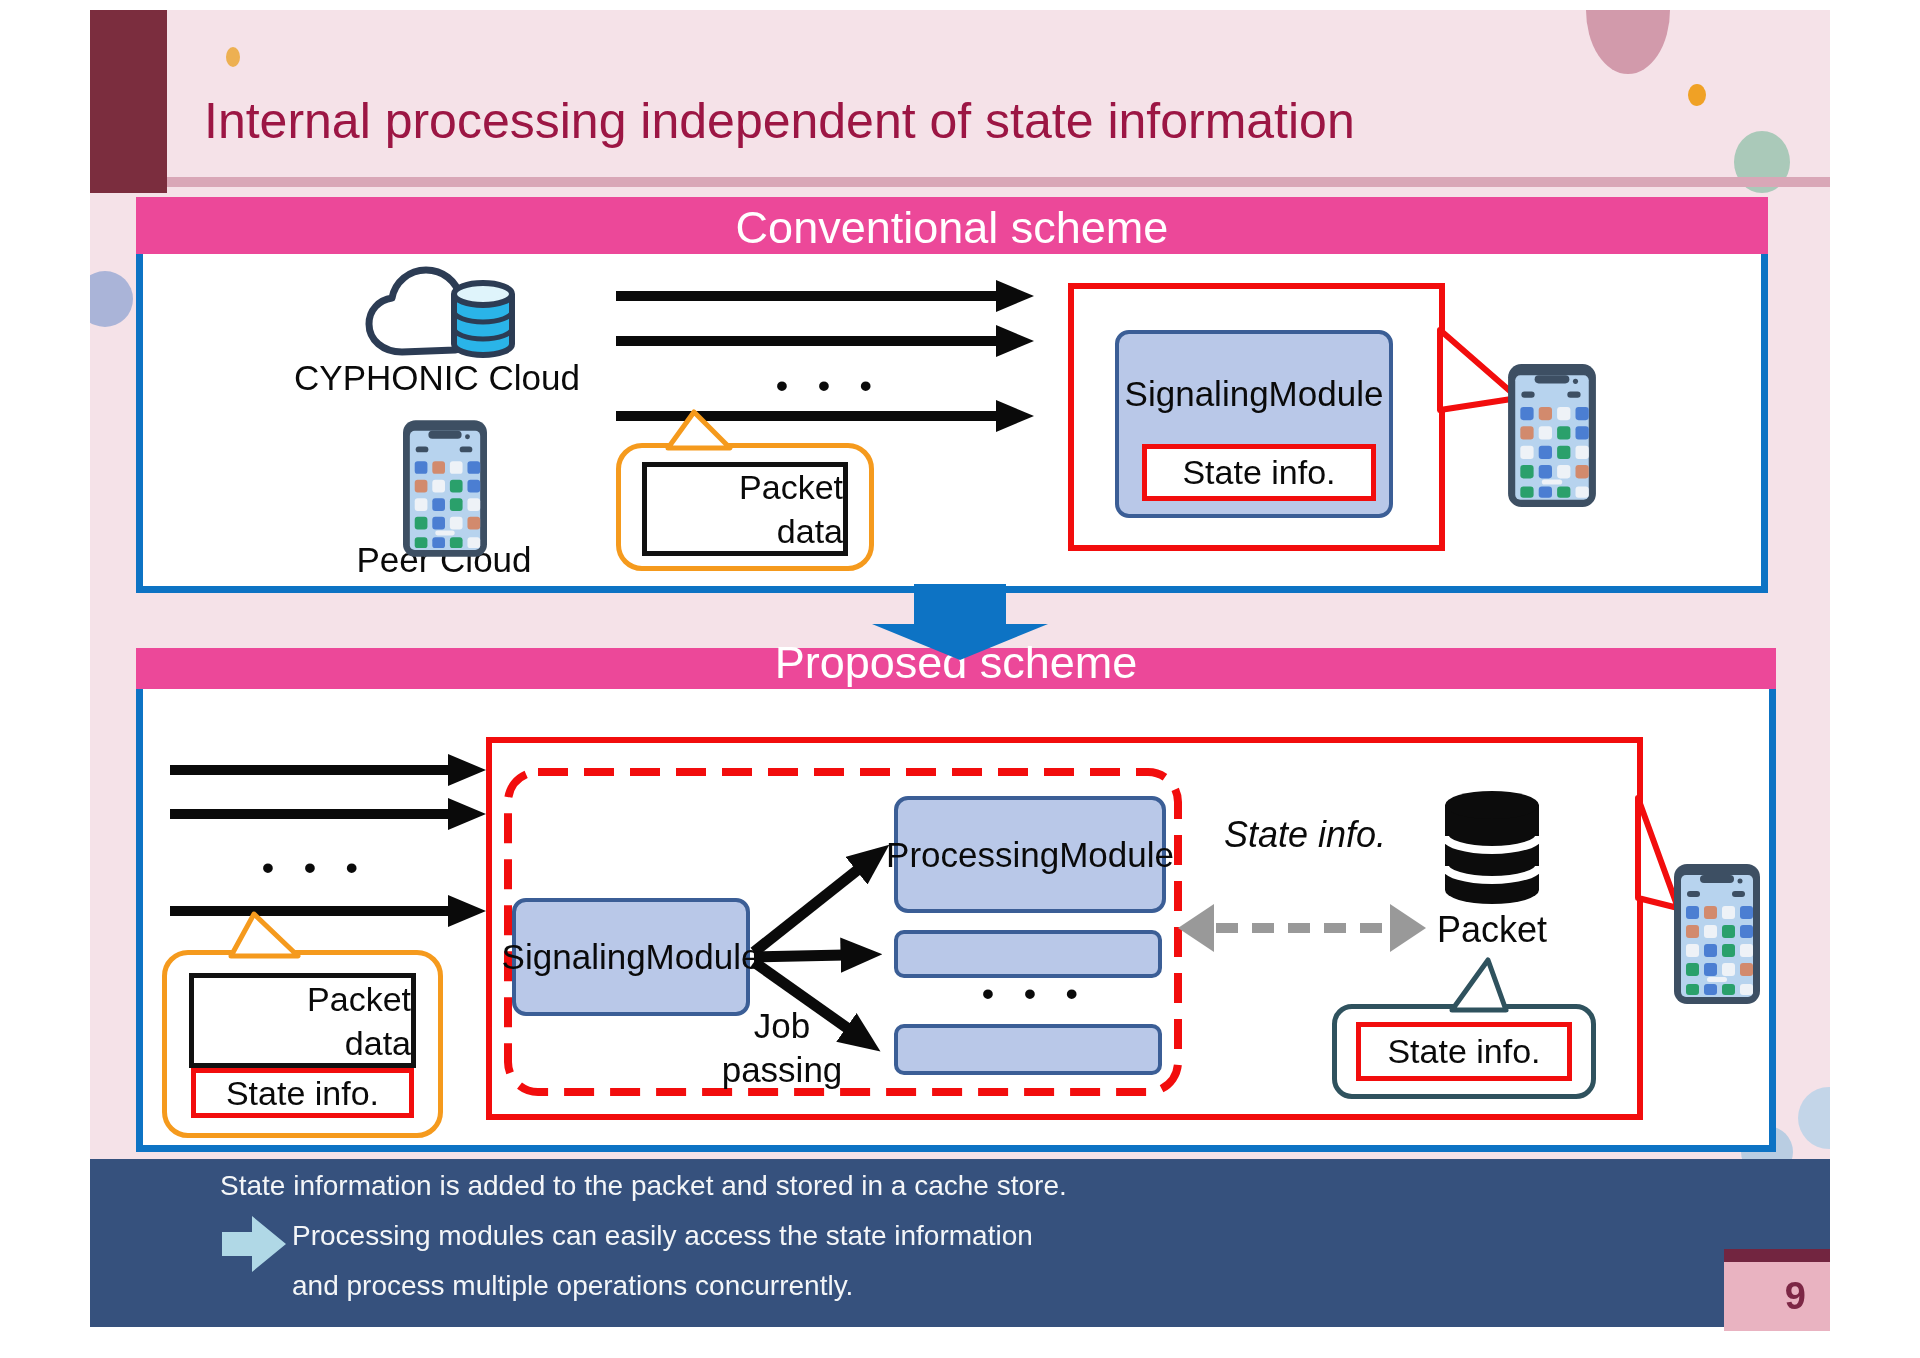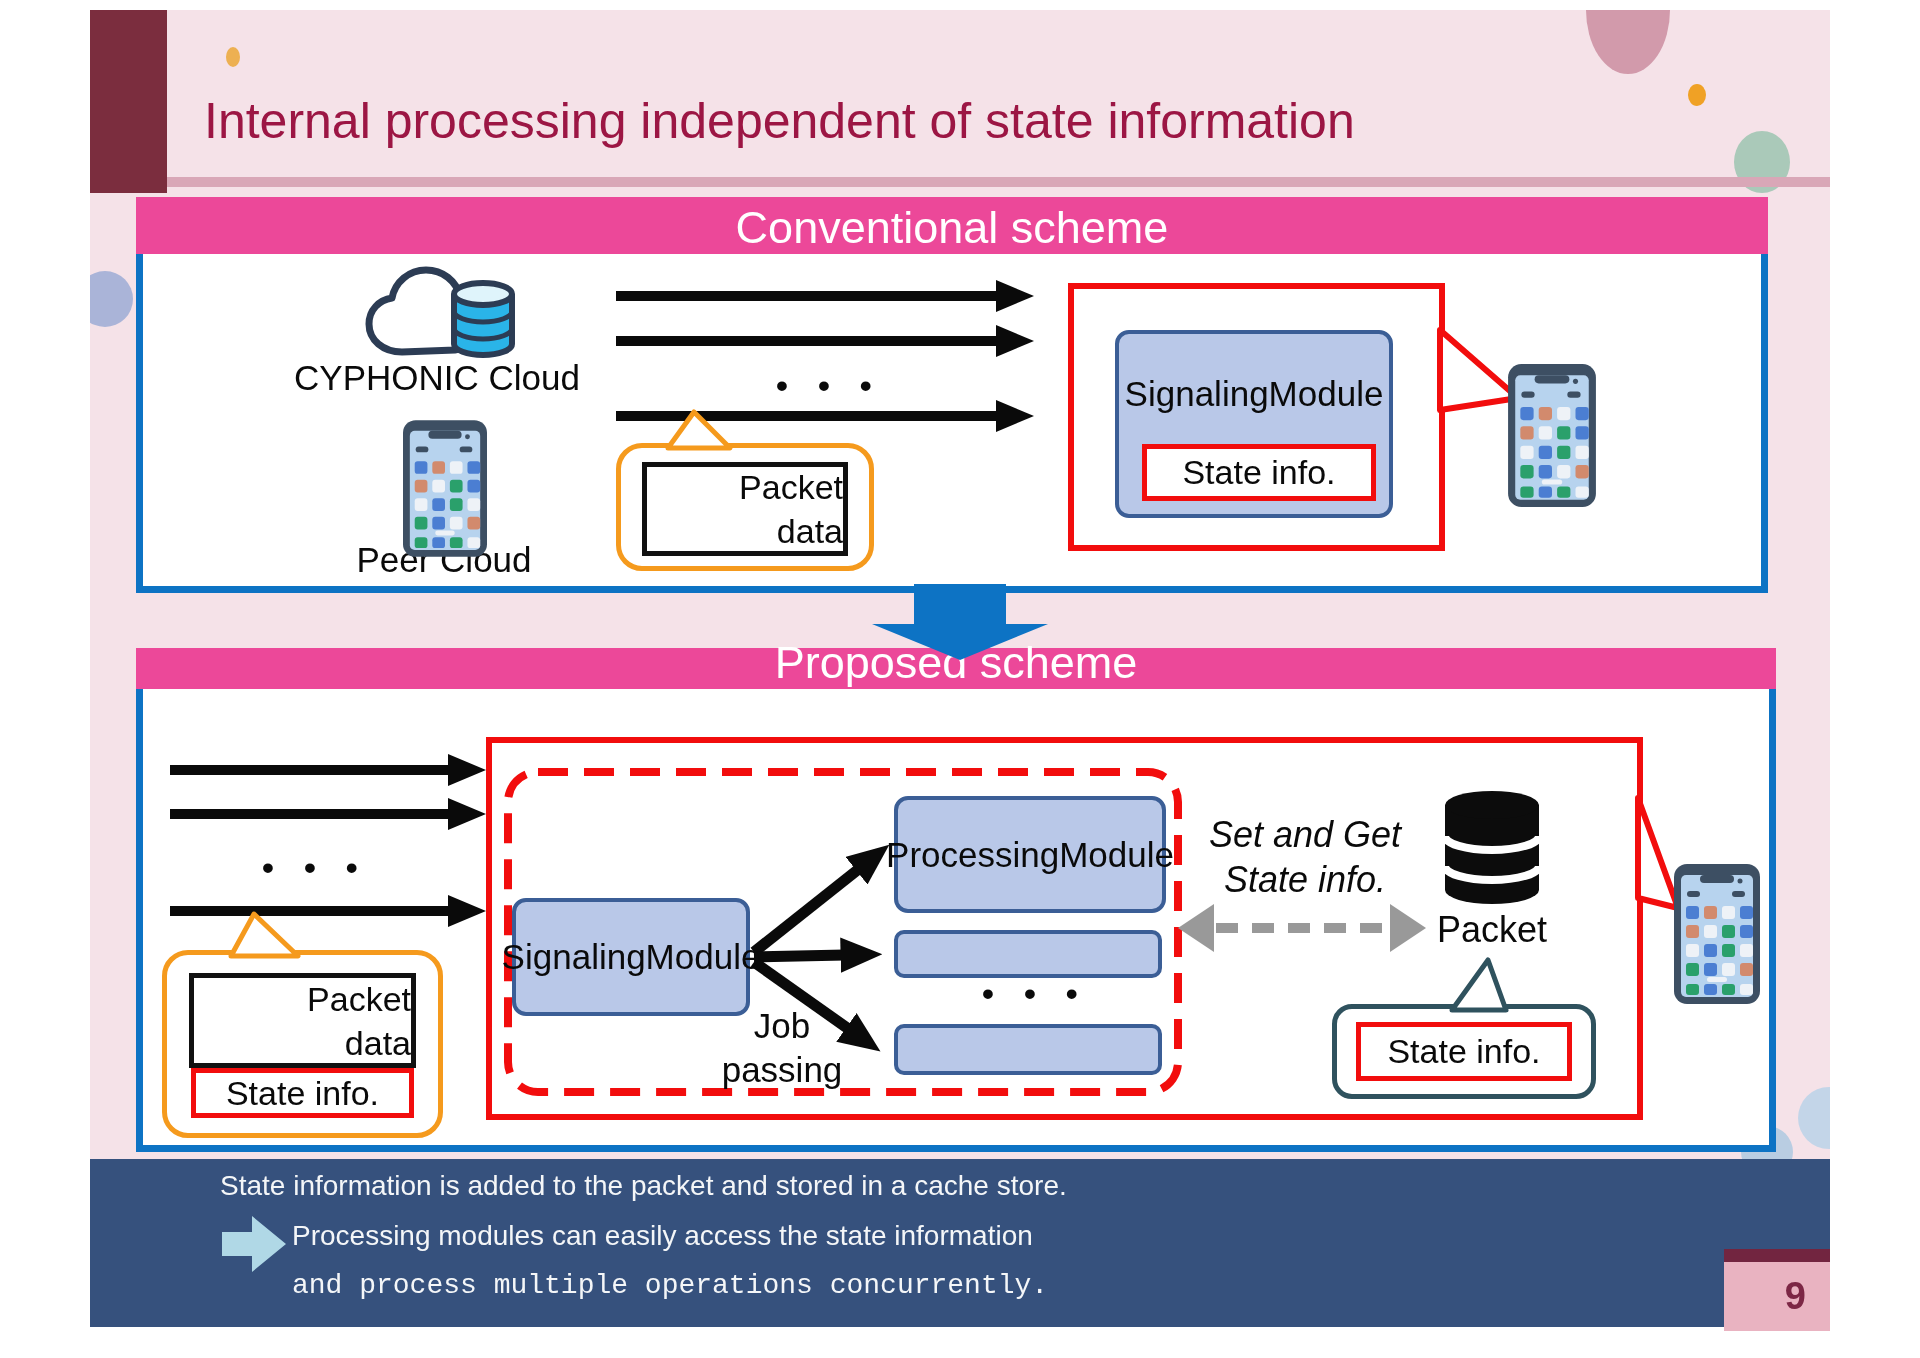--- a/index.html
+++ b/index.html
@@ -168,42 +168,41 @@
 <div class="abs slot-box z3" style="left:894px;top:930px;width:268px;height:48px;"></div>
 <div class="abs dots z3" style="left:982px;top:976px;">•••</div>
 <div class="abs slot-box z3" style="left:894px;top:1024px;width:268px;height:51px;"></div>
 
 <div class="abs label z3" style="left:692px;top:1004px;width:180px;">
   <div>Job</div>
   <div>passing</div>
 </div>
 
 <div class="abs italic-note z3" style="left:1160px;top:812px;width:290px;">
-  <div>Set and Get</div>
   <div>State info.</div>
 </div>
 
 <svg class="abs z3" style="left:1443px;top:790px;" width="98" height="116">
     <use href="#icon-cache"></use>
   </svg>
 <div class="abs label z3" style="left:1432px;top:908px;width:120px;font-size:36px;">Packet</div>
 
 <div class="abs teal-bubble z1" style="left:1332px;top:1004px;width:264px;height:95px;"></div>
 <div class="abs state-box z3" style="left:1356px;top:1022px;width:216px;height:59px;">
   <span>State info.</span>
 </div>
 
 <svg class="abs z4" style="left:1674px;top:864px;" width="86" height="140">
     <use href="#icon-phone"></use>
   </svg>
 
 <div class="abs footer-bar z1"></div>
 <div class="abs footer-line z3" style="left:220px;top:1170px;">State information is added to the packet and stored in a cache store.</div>
 <div class="abs footer-line z3" style="left:292px;top:1220px;">Processing modules can easily access the state information</div>
-<div class="abs footer-line z3" style="left:292px;top:1270px;font-family:Liberation Mono, monospace;">and process multiple operations concurrently.</div>
+<div class="abs footer-line z3" style="left:292px;top:1270px;">and process multiple operations concurrently.</div>
 
 <div class="abs page-num z5">
   <span>9</span>
 </div>
 
 <svg class="abs z2" style="left:0;top:0;" width="1920" height="1358" viewBox="0 0 1920 1358">
   <defs>
     <marker id="ah" markerWidth="3.8" markerHeight="3.2" refX="0.4" refY="1.6" orient="auto">
       <path d="M0,0 L3.8,1.6 L0,3.2 Z" fill="#0a0a0a"></path>
     </marker>

